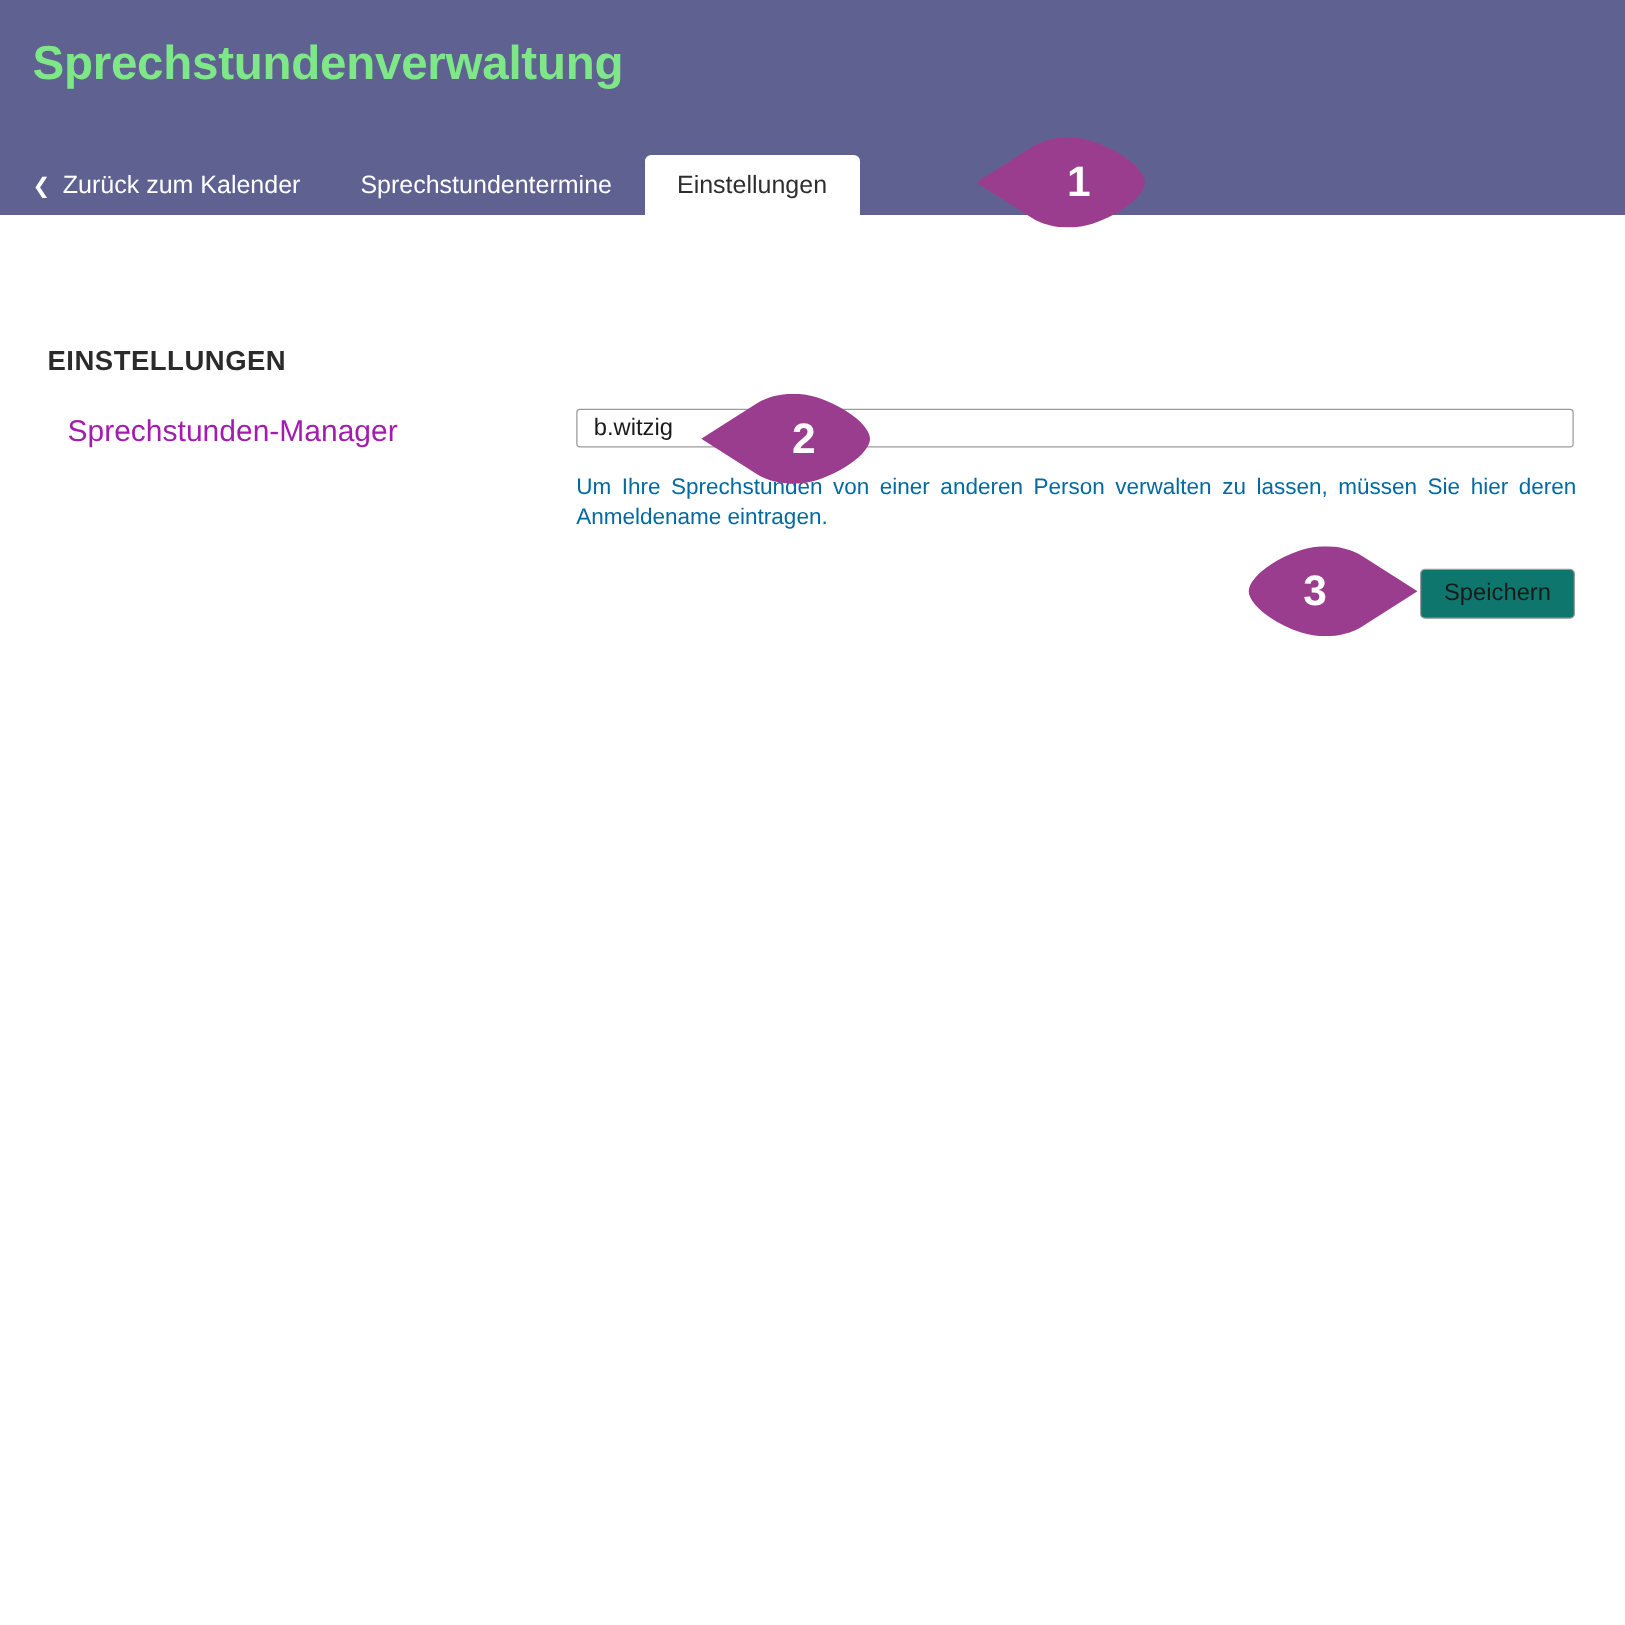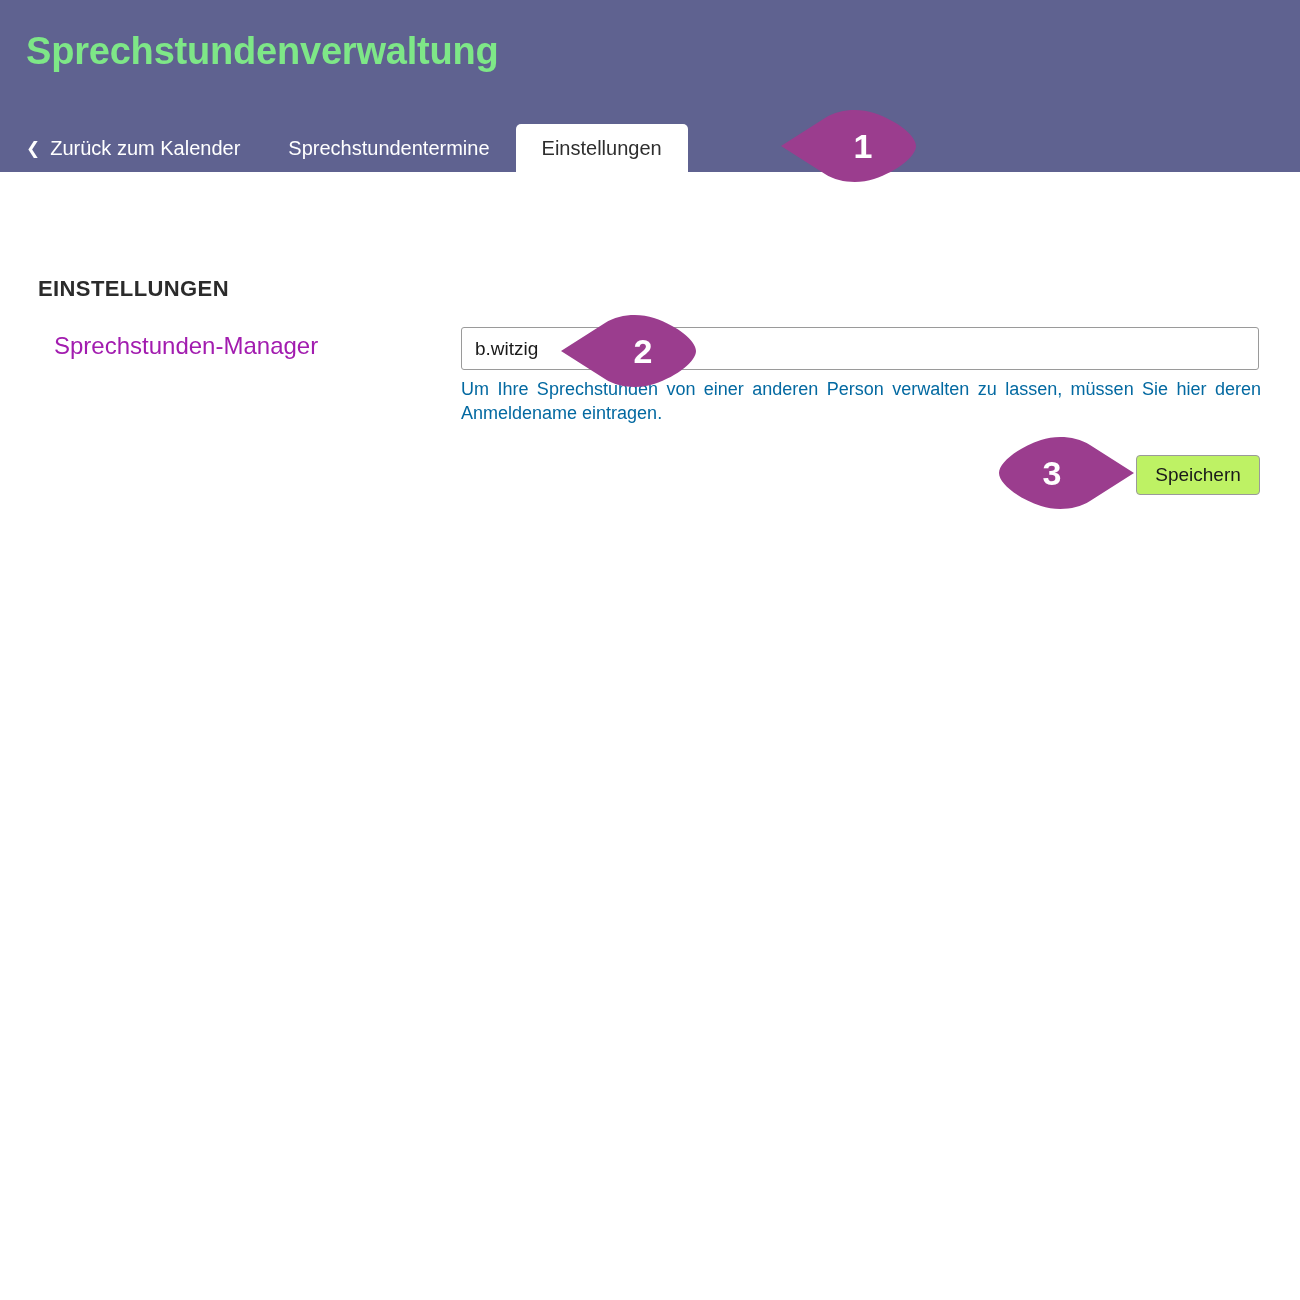--- a/index.html
+++ b/index.html
@@ -91,21 +91,21 @@
     top: 160px;
     font-size: 24px;
     color: #a21caf;
     margin-left: 16px;
   }
   .field-input {
     position: absolute;
     left: 461px;
     top: 155px;
     width: 798px;
-    height: 43px;
+    height: 31px;
     box-sizing: border-box;
     border: 1px solid #9a9a9a;
     border-radius: 3px;
     background: #ffffff;
     font-family: "Liberation Sans", sans-serif;
     font-size: 19px;
     color: #1a1a1a;
     padding: 0 13px;
     outline: none;
   }
@@ -121,21 +121,21 @@
   }
   .save-button {
     position: absolute;
     left: 1136px;
     top: 283px;
     width: 124px;
     height: 40px;
     box-sizing: border-box;
     border: 1px solid #9a9a9a;
     border-radius: 4px;
-    background: #bef264;
+    background: #0f766e;
     font-family: "Liberation Sans", sans-serif;
     font-size: 19px;
     color: #1a1a1a;
     cursor: pointer;
   }
 
   
   .callout {
     position: absolute;
     pointer-events: none;

